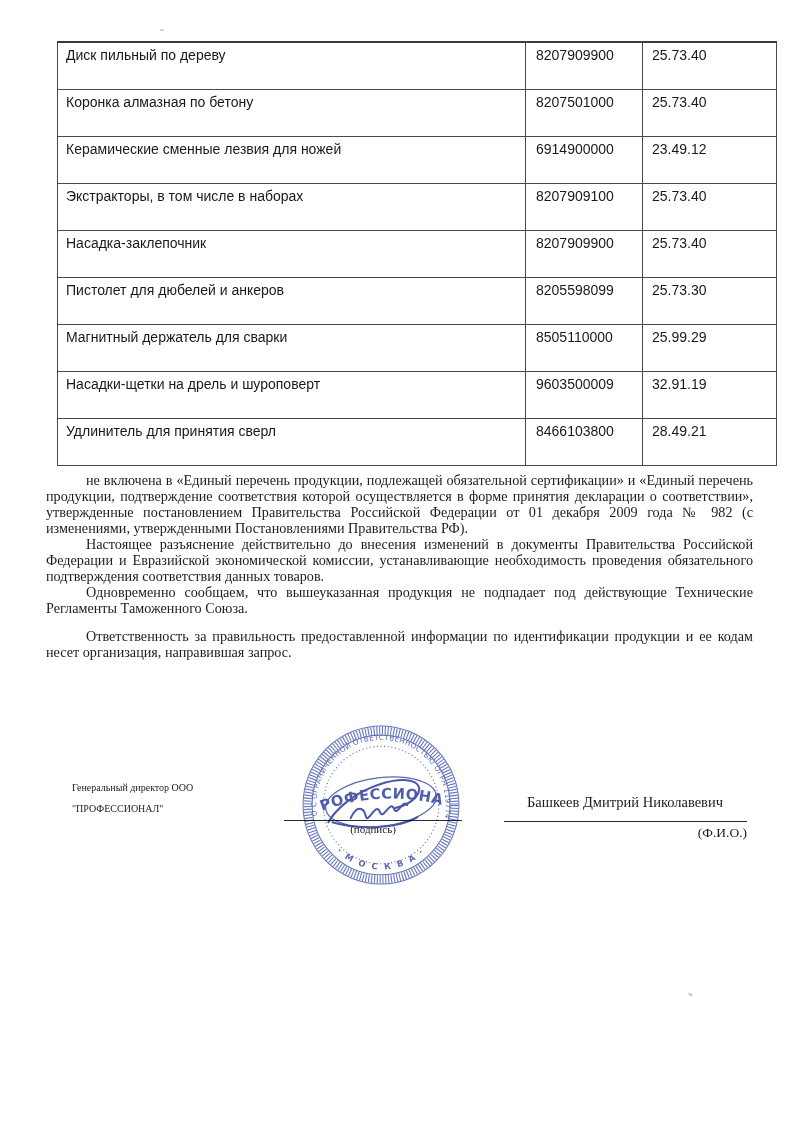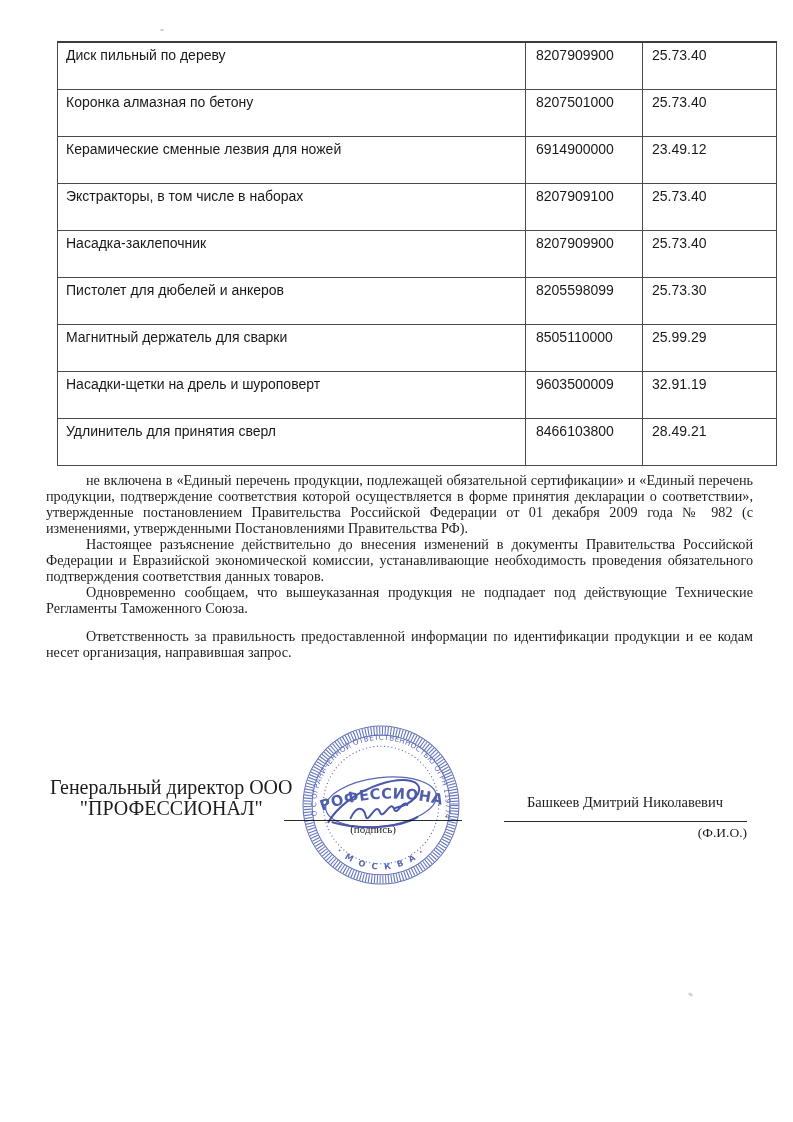--- a/index.html
+++ b/index.html
@@ -38,22 +38,22 @@
   .bodytext{
     position:absolute;left:46px;top:472px;width:707px;
     font-size:14.2px;line-height:16px;
     text-align:justify;
   }
   .bodytext p{margin:0;text-indent:40px;}
   .bodytext p.gap{margin-top:12px;}
 
   
   .sig-left{
-    position:absolute;left:50px;top:777px;
-    font-size:20px;line-height:21px;text-align:center;
+    position:absolute;left:72px;top:777px;
+    font-size:10px;line-height:21px;
   }
   .sign-line{
     position:absolute;left:284px;top:820px;width:178px;height:0;
     border-top:1.4px solid #2a2a2a;
   }
   .sign-caption{
     position:absolute;left:284px;top:823px;width:178px;
     text-align:center;font-size:11px;
   }
   .fio-name{

